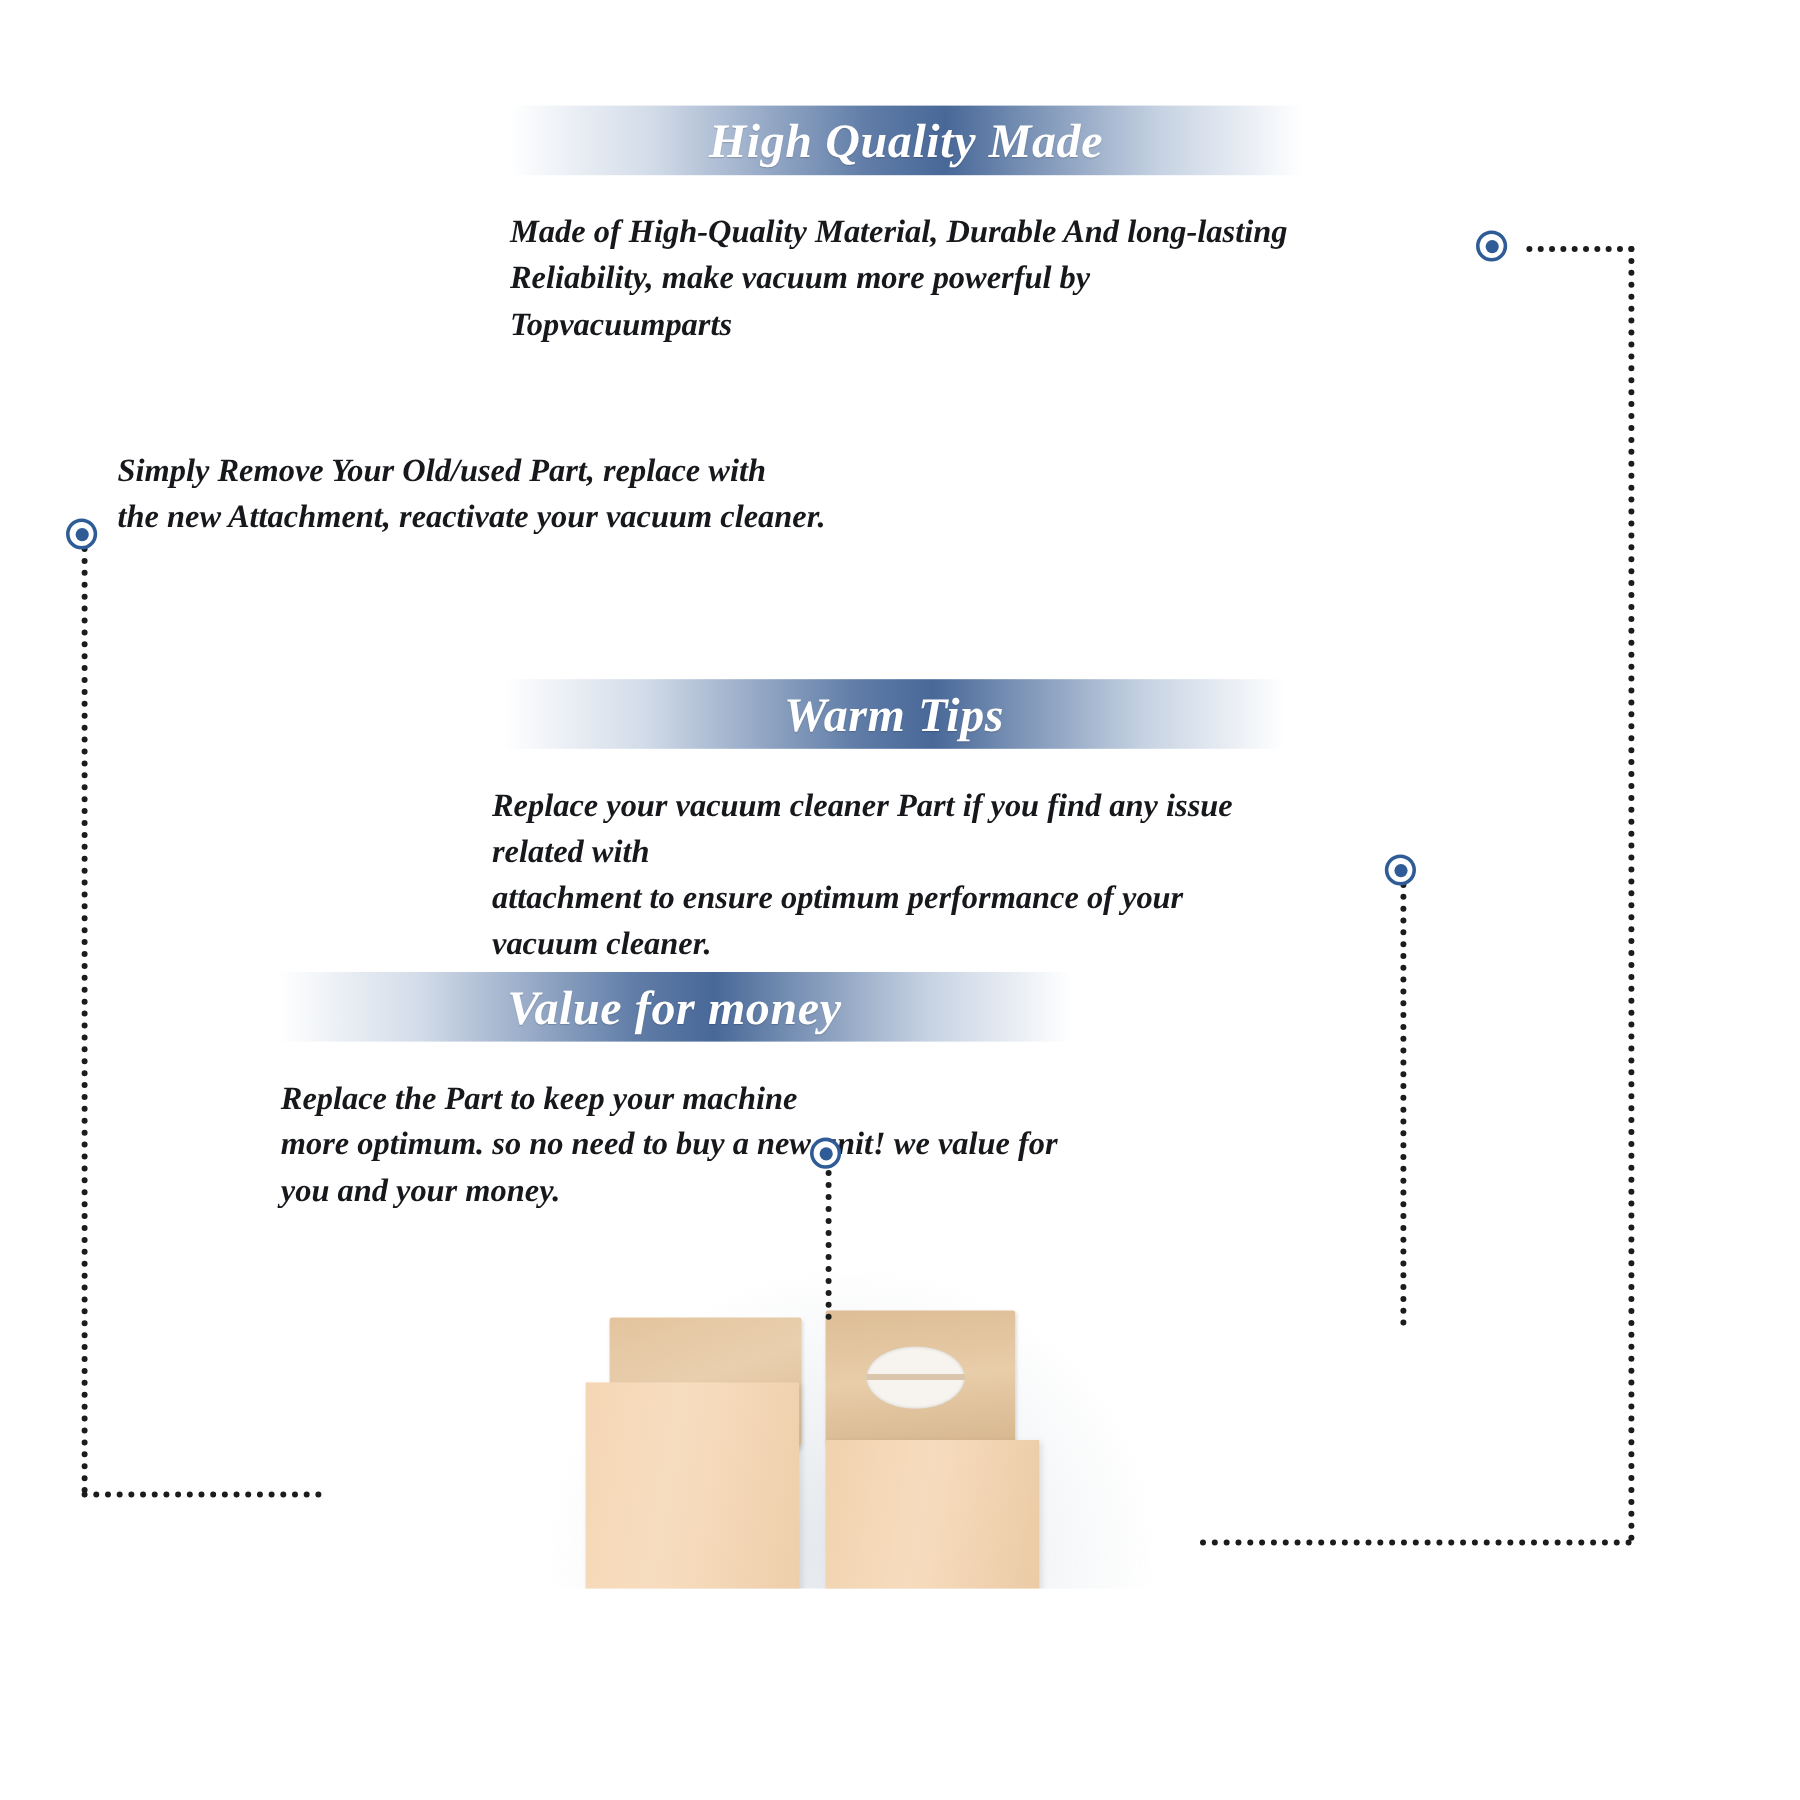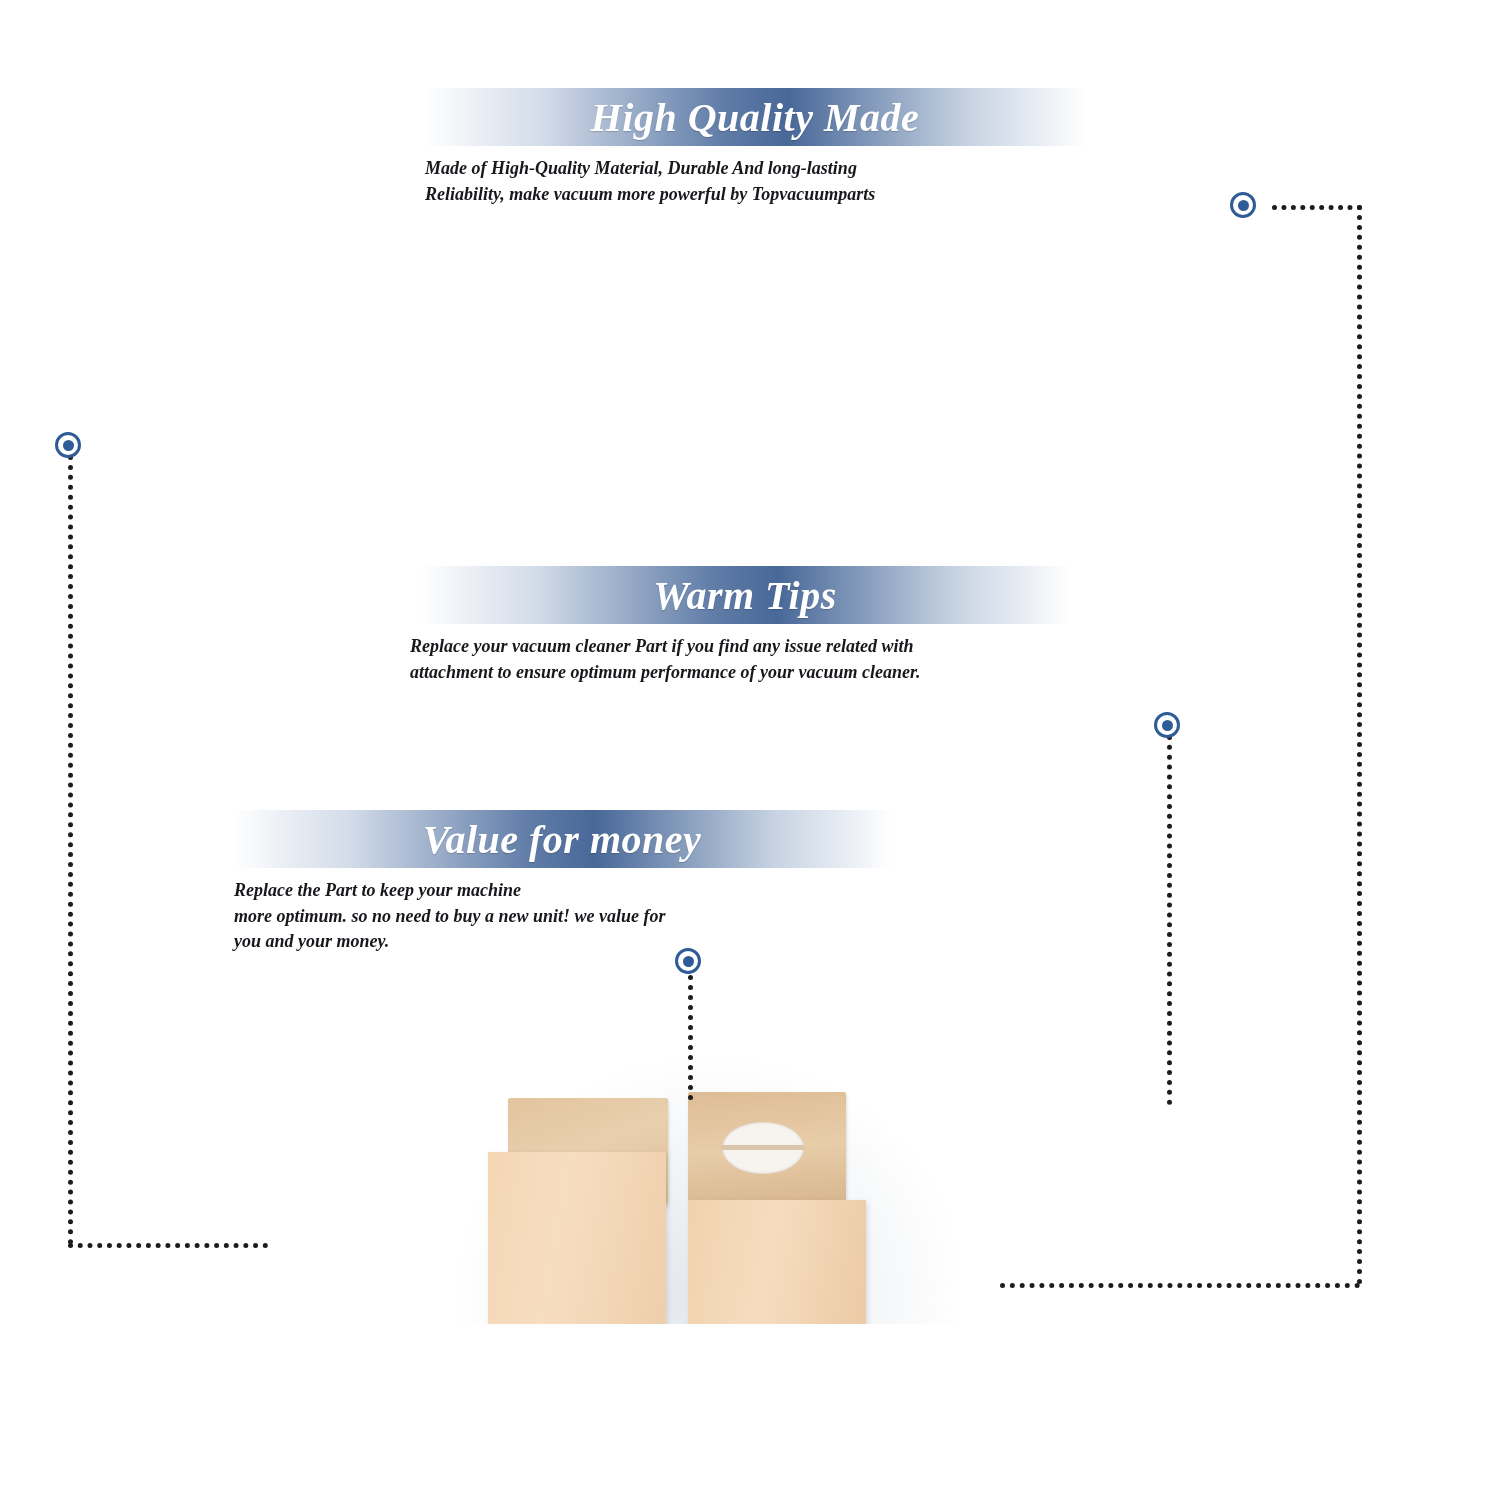--- a/index.html
+++ b/index.html
@@ -44,24 +44,24 @@
     z-index: 1;
     background: linear-gradient(to right,
        rgba(255,255,255,1) 0%,
        rgba(173,190,214,0.55) 18%,
        rgba(88,118,163,0.95) 45%,
        rgba(72,104,152,1) 55%,
        rgba(160,180,207,0.6) 82%,
        rgba(255,255,255,1) 100%);
   }
   .body-text {
-    margin-top: 10px;
+    margin-top: 28px;
     font-style: italic;
     font-weight: bold;
-    font-size: 18px;
+    font-size: 27px;
     line-height: 1.42;
     color: #16181c;
     white-space: pre-line;
   }
 
   
   .marker {
     position: absolute;
     width: 26px;
     height: 26px;
@@ -195,20 +195,22 @@
   <div class="feature" style="left:425px; top:88px; width:660px;">
     <div class="banner">
       <div class="banner-bg"></div>
       <div class="banner-title">High Quality Made</div>
     </div>
     <div class="body-text">Made of  High-Quality Material, Durable And long-lasting
 Reliability, make vacuum more powerful by Topvacuumparts</div>
   </div>
 
   <div class="feature" style="left:58px; top:345px; width:660px;">
+    <div class="body-text" style="margin-left:40px;">Simply Remove Your Old/used Part, replace with
+the new Attachment, reactivate your vacuum cleaner.</div>
   </div>
 
   <div class="feature" style="left:232px; top:810px; width:660px;">
     <div class="banner">
       <div class="banner-bg"></div>
       <div class="banner-title">Value for money</div>
     </div>
     <div class="body-text" style="margin-left:2px;">Replace the Part to keep your machine
 more optimum. so no need to buy a new unit! we value for
 you and your money.</div>

